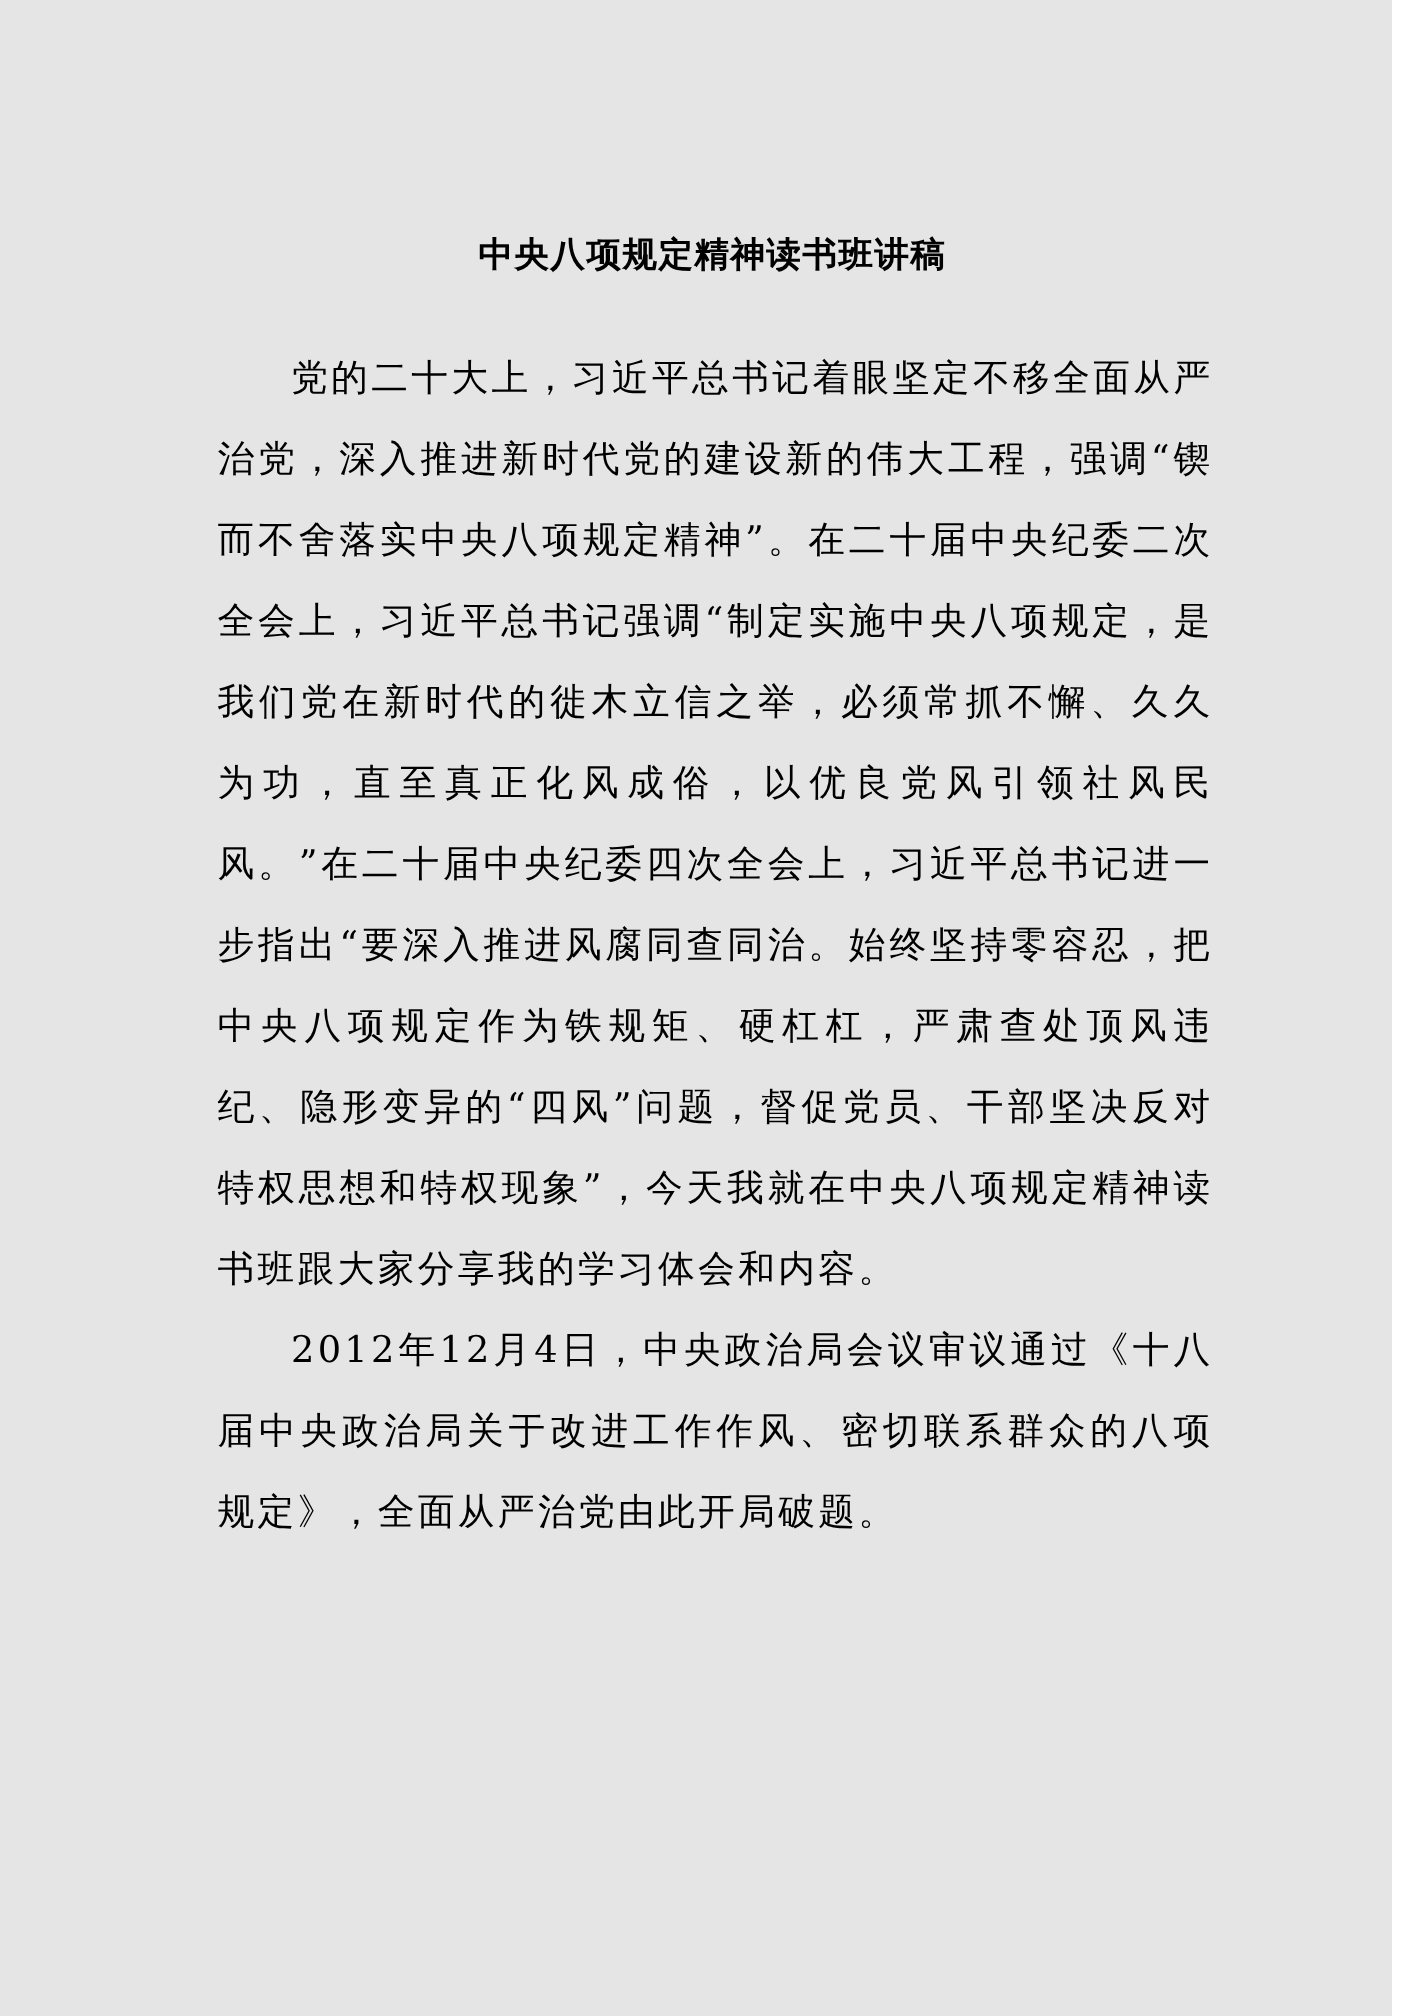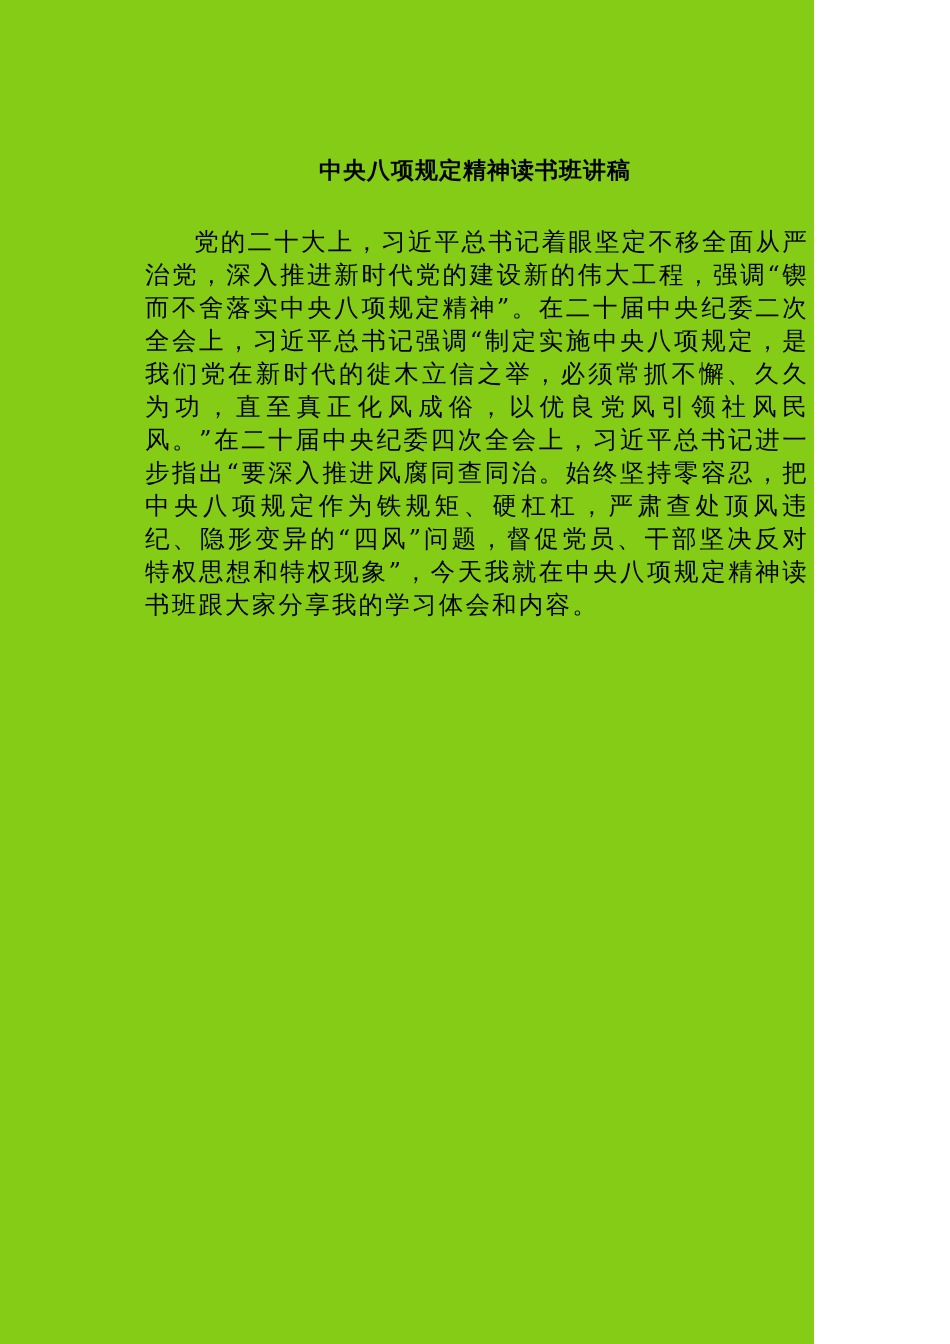--- a/index.html
+++ b/index.html
@@ -12,23 +12,23 @@
       height: 1344px;
       position: relative;
       overflow: hidden;
       font-family: "DejaVu Serif", "Liberation Serif", serif;
       color: #000000;
     }
     .page {
       position: absolute;
       left: 0;
       top: 0;
-      width: 814px;
+      width: 928px;
       height: 1344px;
-      background: #84cc16;
+      background: #e5e5e5;
     }
     .title {
       position: absolute;
       left: 0;
       top: 150px;
       width: 950px;
       text-align: center;
       font-family: "DejaVu Sans", "Liberation Sans", sans-serif;
       font-weight: bold;
       font-size: 23px;
@@ -37,29 +37,30 @@
     }
     .body-text {
       position: absolute;
       left: 145px;
       top: 225px;
       width: 664px;
     }
     .para {
       margin: 0;
       font-size: 24.5px;
-      line-height: 33px;
+      line-height: 54px;
       text-indent: 2em;
       text-align: justify;
       text-align-last: left;
       letter-spacing: 2.2px;
       word-break: break-all;
     }
   </style>
 </head>
 <body>
 
 <div class="page">
   <div class="title">中央八项规定精神读书班讲稿</div>
   <div class="body-text">
     <p class="para">党的二十大上，习近平总书记着眼坚定不移全面从严治党，深入推进新时代党的建设新的伟大工程，强调“锲而不舍落实中央八项规定精神”。在二十届中央纪委二次全会上，习近平总书记强调“制定实施中央八项规定，是我们党在新时代的徙木立信之举，必须常抓不懈、久久为功，直至真正化风成俗，以优良党风引领社风民风。”在二十届中央纪委四次全会上，习近平总书记进一步指出“要深入推进风腐同查同治。始终坚持零容忍，把中央八项规定作为铁规矩、硬杠杠，严肃查处顶风违纪、隐形变异的“四风”问题，督促党员、干部坚决反对特权思想和特权现象”，今天我就在中央八项规定精神读书班跟大家分享我的学习体会和内容。</p>
+    <p class="para">2012年12月4日，中央政治局会议审议通过《十八届中央政治局关于改进工作作风、密切联系群众的八项规定》，全面从严治党由此开局破题。</p>
   </div>
 </div>
 
 </body></html>

